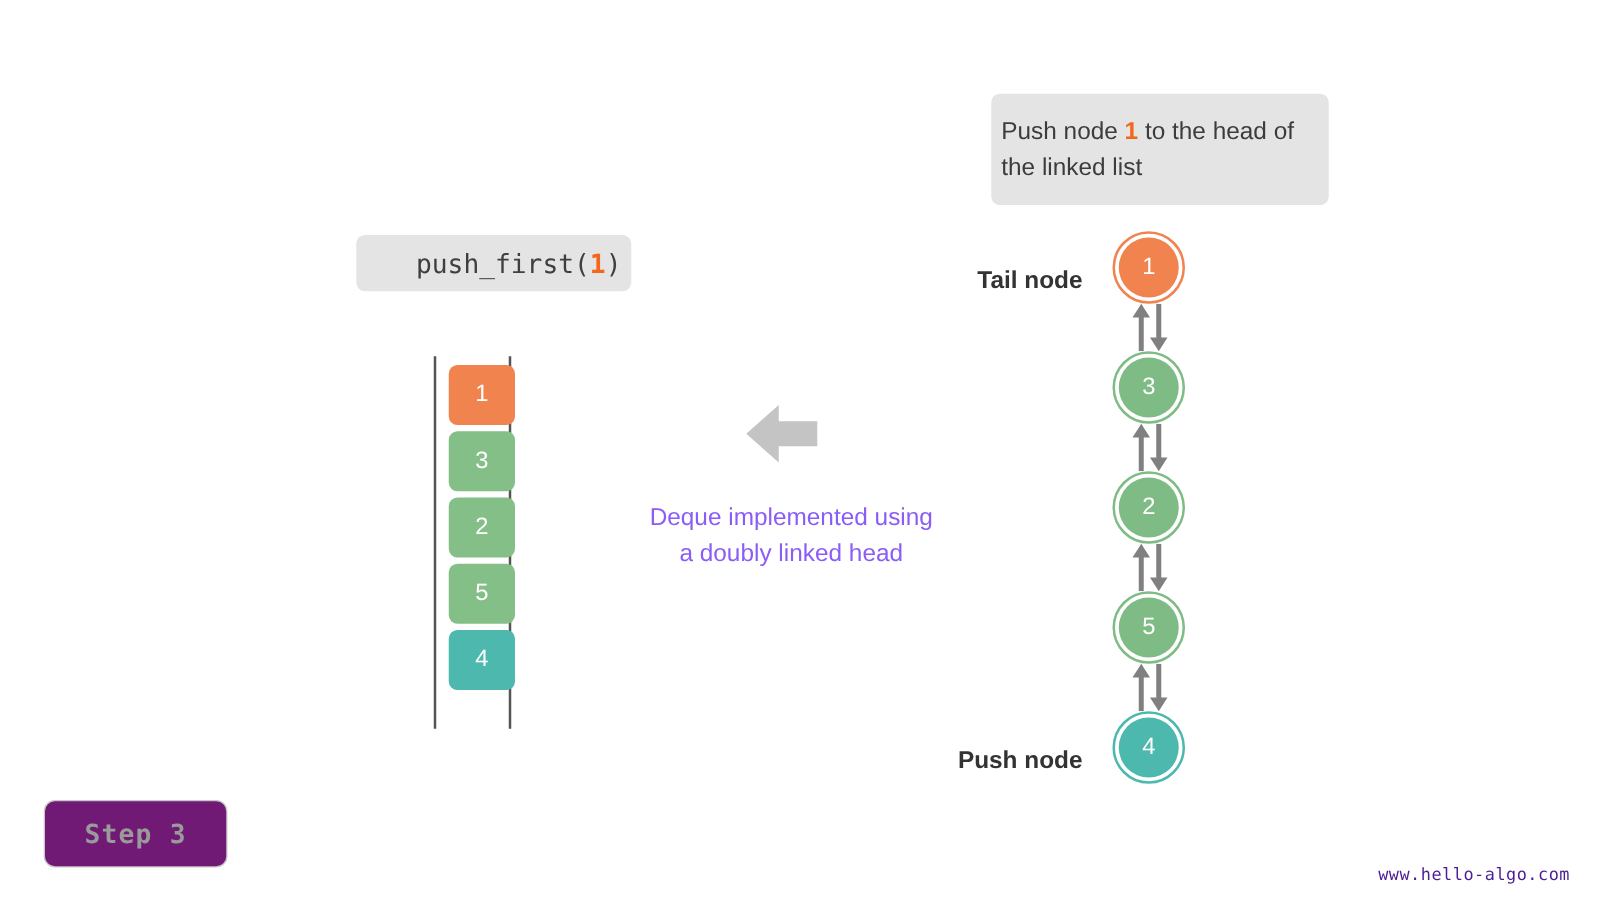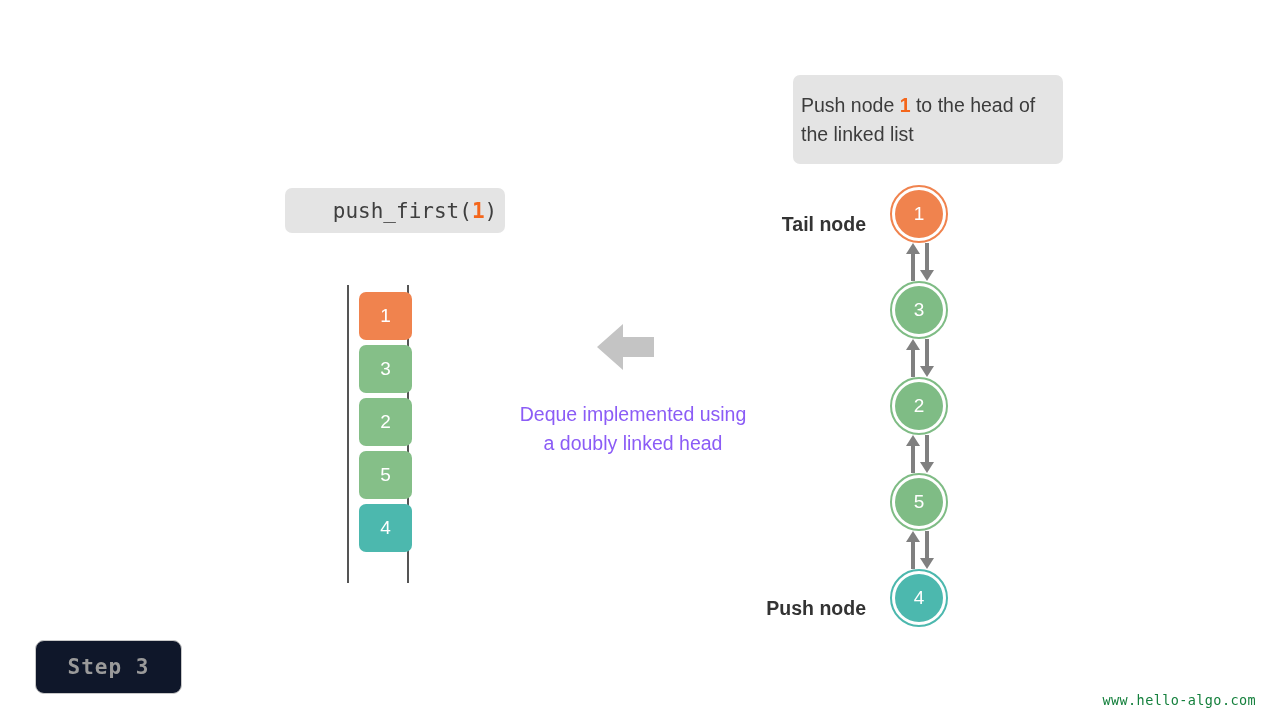--- a/index.html
+++ b/index.html
@@ -25,30 +25,30 @@
   .accent{color:#f4661b;font-weight:bold;}
 
   #code-chip{
     left:285px;top:188px;width:220px;height:45px;
     font-family:"DejaVu Sans Mono", monospace;font-size:21px;color:#3f3f3f;
   }
   #code-chip .mono-accent{color:#f4661b;font-weight:bold;}
 
   #step-badge{
     position:absolute;left:35px;top:640px;width:147px;height:54px;
-    border:1.5px solid #c8c8c8;border-radius:9px;background:#0f172a;
+    border:1.5px solid #c8c8c8;border-radius:9px;background:#701a75;
     display:flex;align-items:center;justify-content:center;
     font-family:"DejaVu Sans Mono", monospace;font-weight:bold;
     font-size:21px;color:#9a9a9a;letter-spacing:1px;box-sizing:border-box;
   }
 
   #watermark{
     position:absolute;right:24px;bottom:12px;
     font-family:"DejaVu Sans Mono", monospace;font-size:13.5px;
-    color:#15803d;letter-spacing:.4px;
+    color:#4c1d95;letter-spacing:.4px;
   }
 
   
   #array-column{position:absolute;left:340px;top:280px;width:80px;height:310px;}
   .rail{position:absolute;top:5px;width:2px;height:298px;background:#555555;}
   .rail.left{left:7px;}
   .rail.right{left:67px;}
   .cell{
     position:absolute;left:19px;width:53px;height:48px;border-radius:7px;
     display:flex;align-items:center;justify-content:center;

